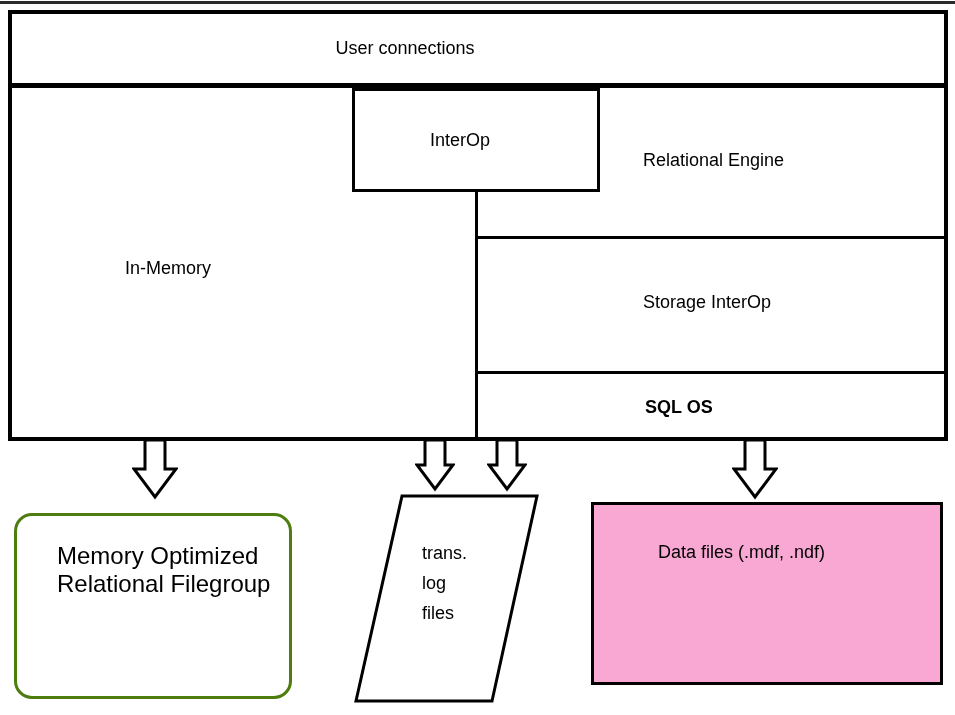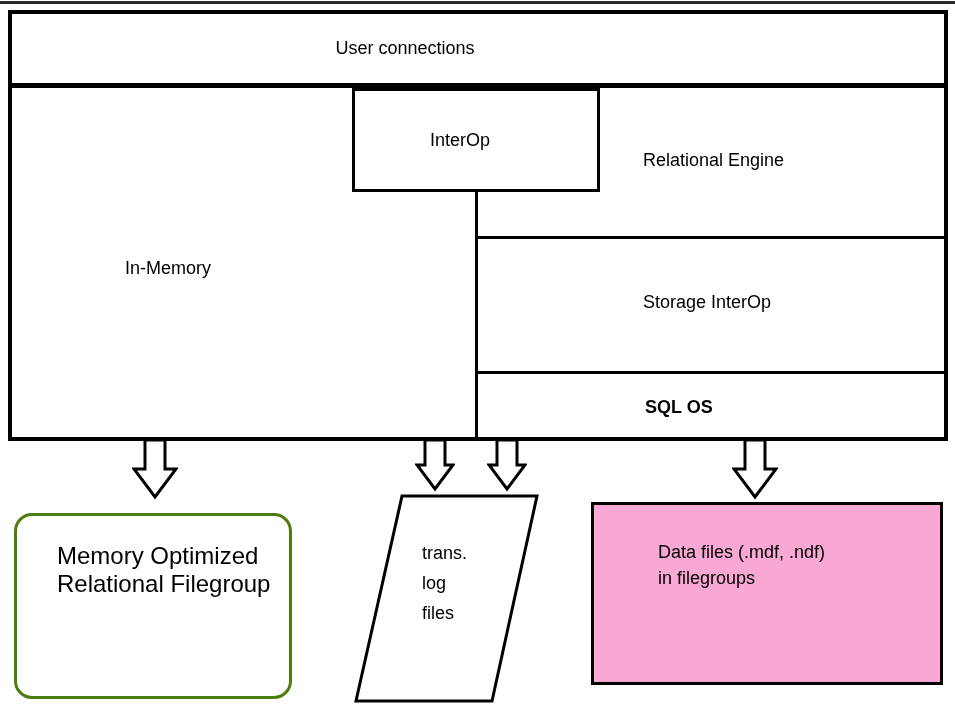--- a/index.html
+++ b/index.html
@@ -119,16 +119,15 @@
     <polygon points="52,6 187,6 142,211 6,211" fill="#ffffff" stroke="#000000" stroke-width="3"></polygon>
   </svg>
   <div class="abs para-text">
     <span>trans.</span>
     <span>log</span>
     <span>files</span>
   </div>
 
   <div class="abs data-box">
     <span>Data files (.mdf, .ndf)</span>
-    <span>in filegroups</span>
   </div>
 
 </div>
 
 </body></html>

